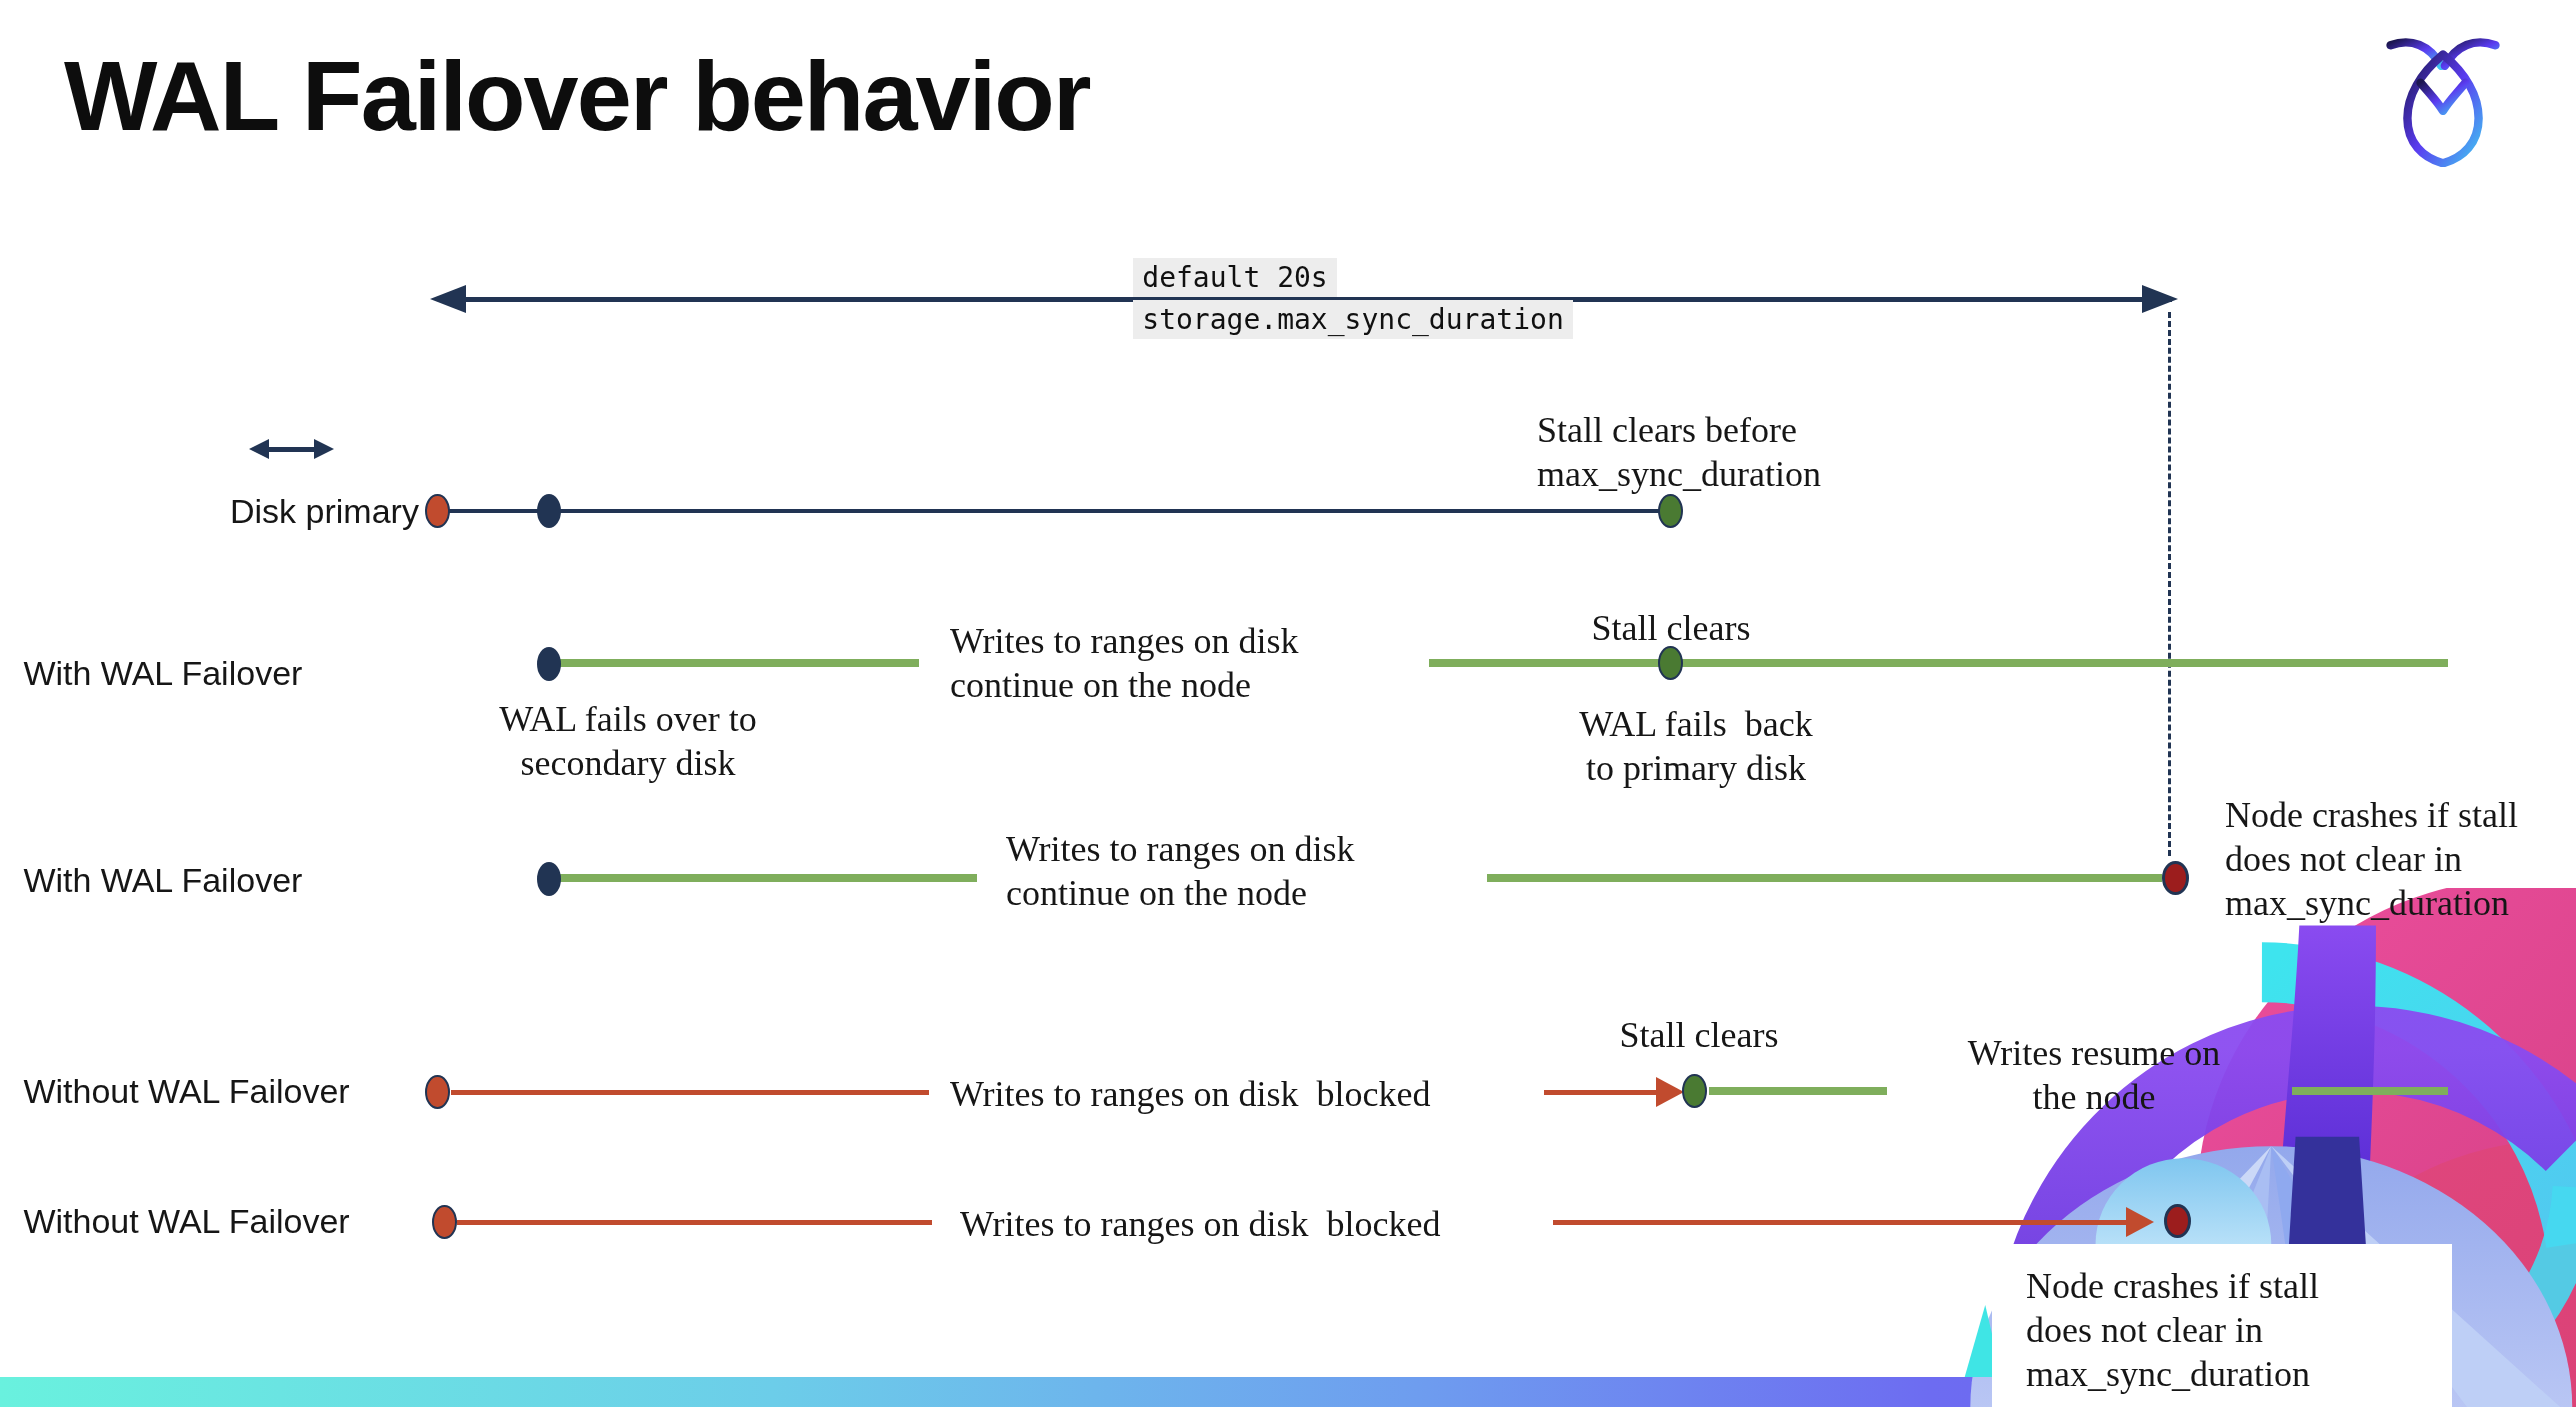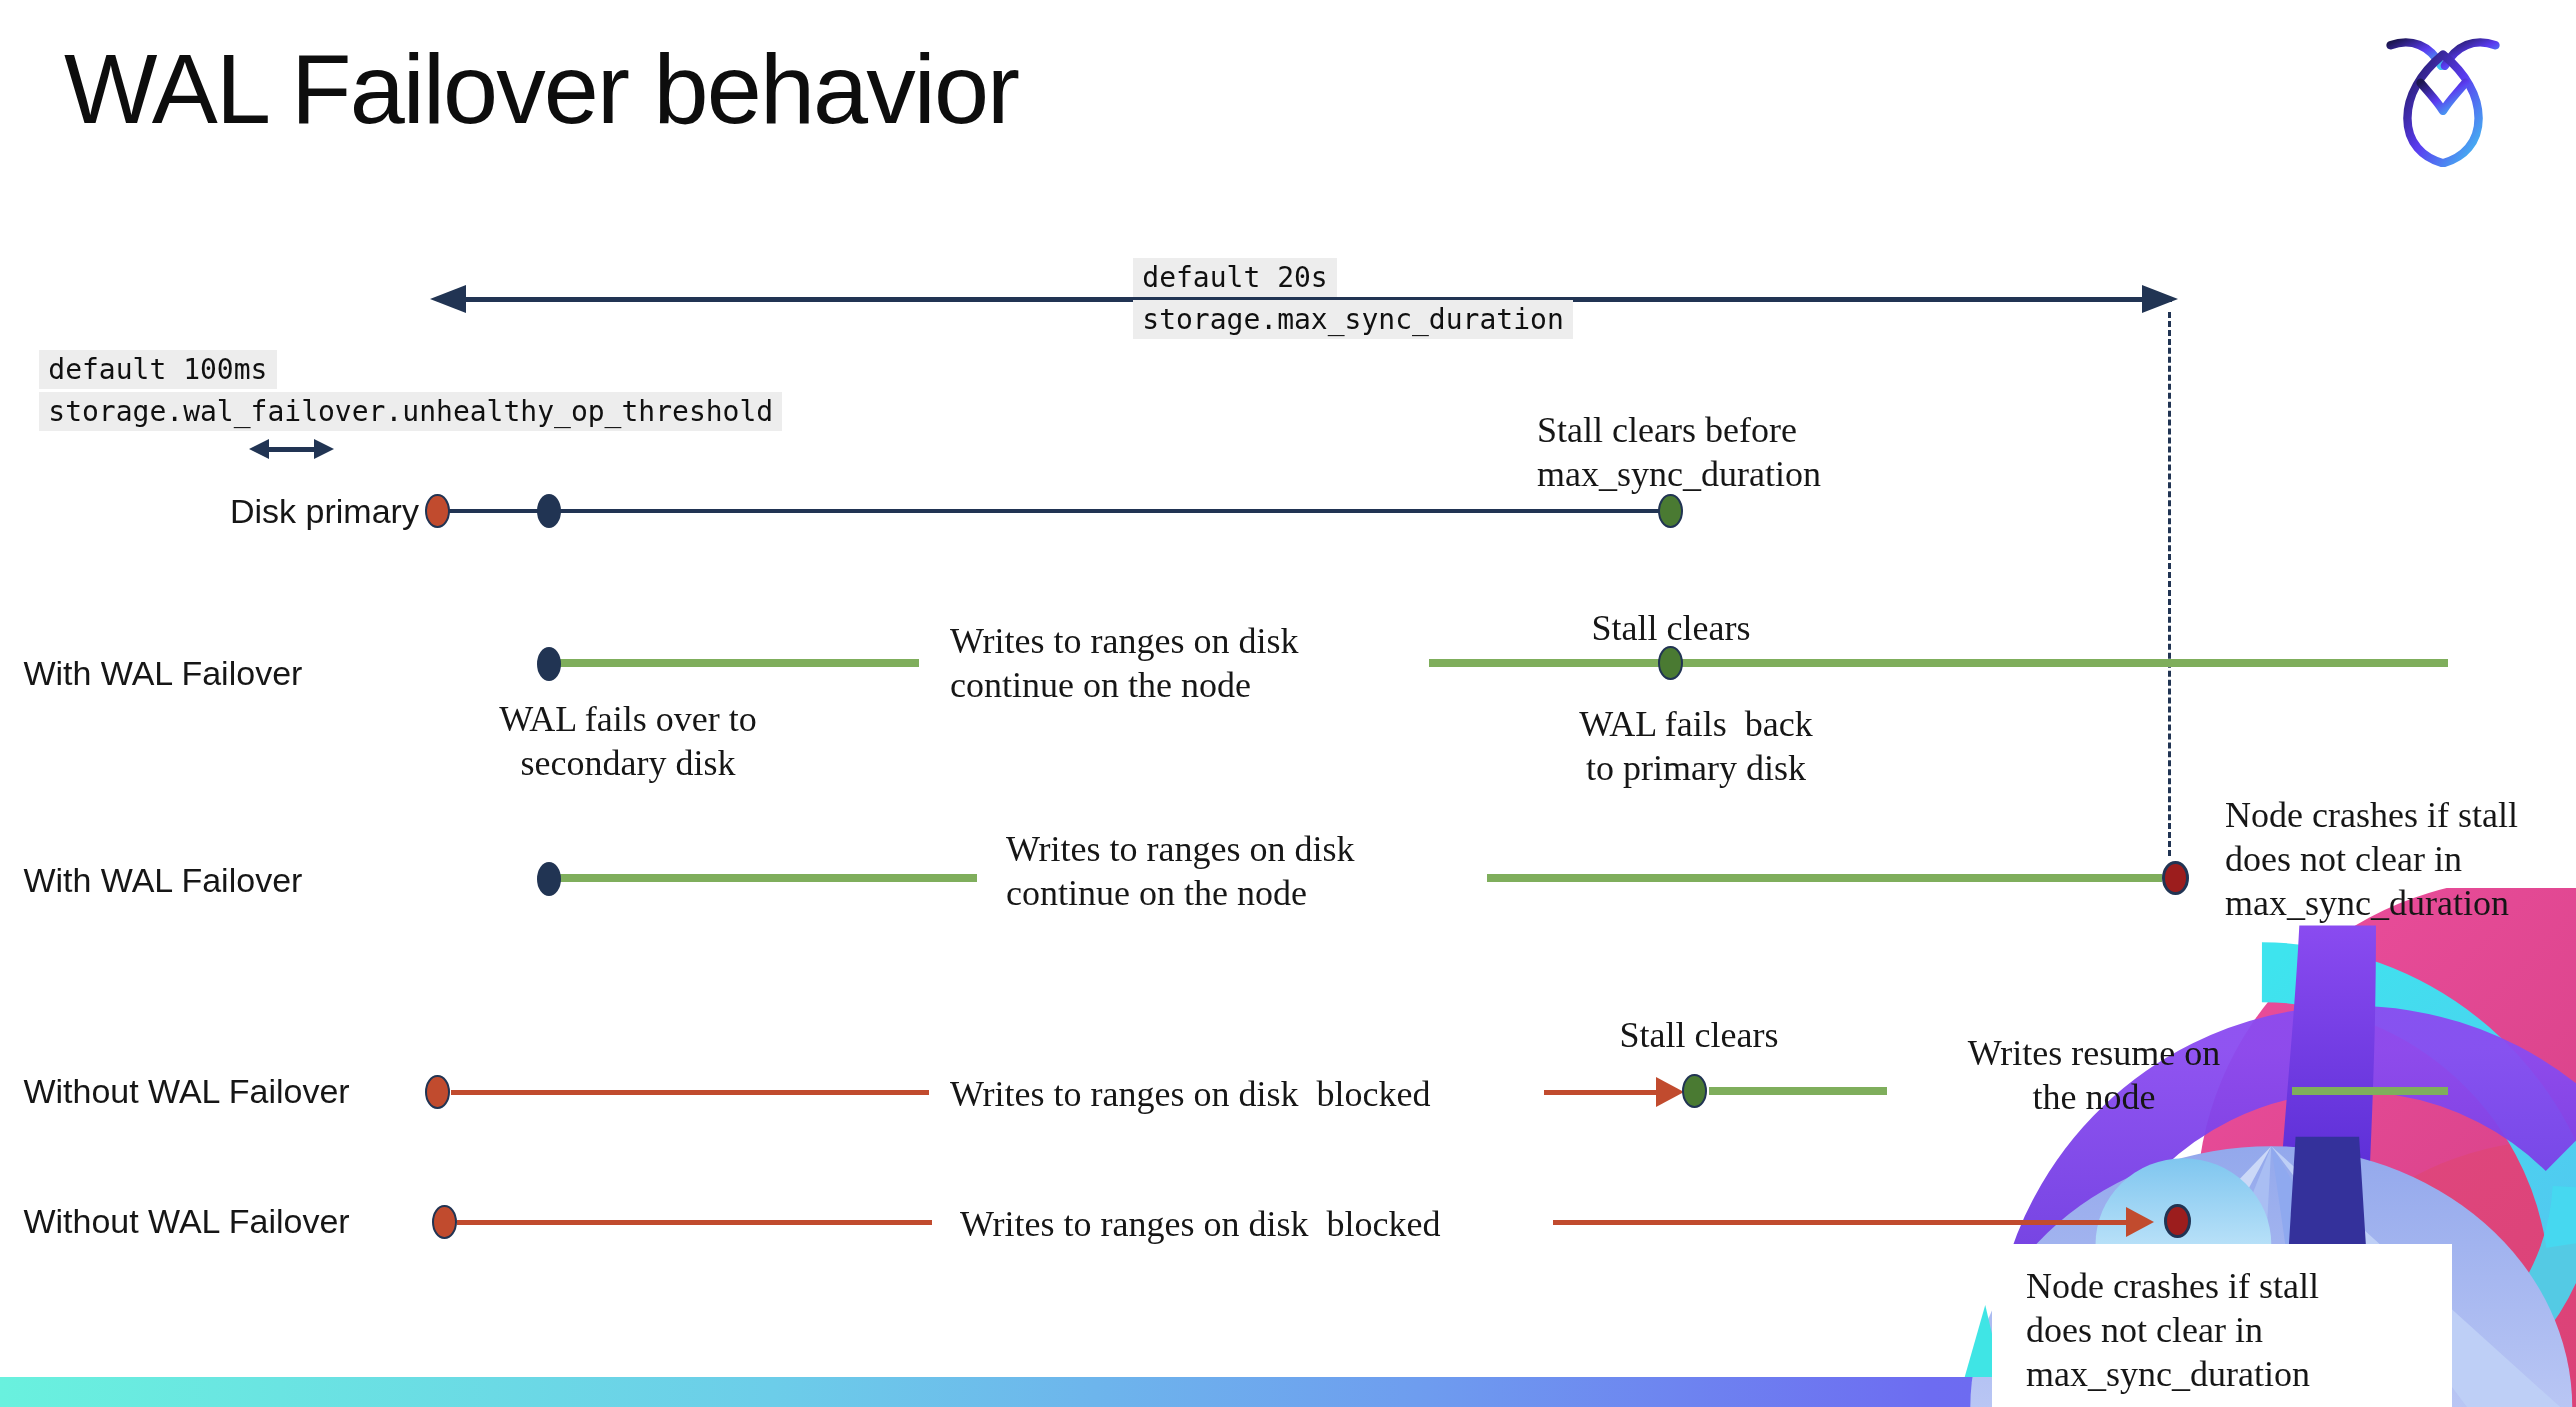--- a/index.html
+++ b/index.html
@@ -4,21 +4,21 @@
 <style>
   :root{
     --navy:#213453; --green-line:#7FAE5C; --green-dot:#4A7A32; --red:#C14B2E;
     --dark-red:#9C1D1D; --ink:#161616; --code-bg:#EDEDED; --white:#FFFFFF;
   }
   html,body{margin:0;padding:0;background:#fff;}
   #slide{position:relative;width:2576px;height:1408px;background:#ffffff;overflow:hidden;
          font-family:"Liberation Sans", sans-serif;color:var(--ink);}
   .abs{position:absolute;}
   
-  .title{left:64px;top:32px;font-size:99px;font-weight:400;letter-spacing:-1.9px;color:#0d0d0d;}
+  .title{left:64px;top:39px;font-size:99px;font-weight:700;letter-spacing:-1.9px;color:#0d0d0d;}
   
   .ann{font-size:36px;line-height:44px;white-space:pre-wrap;color:var(--ink);font-family:Liberation Serif, serif;}
   .ann.center{transform:translateX(-50%);text-align:center;}
   .row-label{font-size:34px;line-height:39px;color:var(--ink);white-space:nowrap;}
   
   .code-box{display:block;width:max-content;font-family:"DejaVu Sans Mono", monospace;
             font-size:28px;line-height:37px;background:var(--code-bg);padding:0.9px 9.3px;color:#101010;}
   .code-box + .code-box{margin-top:3.7px;}
   .callout{z-index:6;}
   
@@ -119,24 +119,20 @@
   </svg>
 
   <div class="abs hline thick diagram" style="left:443px;top:297px;width:1729px;"></div>
   <div class="abs tri l-lg" style="left:430px;top:285px;"></div>
   <div class="abs tri r-lg" style="left:2142px;top:285px;"></div>
   <div class="abs callout" style="left:1133px;top:258px;">
     <span class="code-box">default 20s</span>
     <span class="code-box">storage.max_sync_duration</span>
   </div>
 
-  <div class="abs callout" style="left:39px;top:350px;">
-    <span class="code-box">default 100ms</span>
-    <span class="code-box">storage.wal_failover.unhealthy_op_threshold</span>
-  </div>
   <div class="abs hline thick diagram" style="left:265px;top:447px;width:49px;"></div>
   <div class="abs tri l-sm" style="left:249px;top:439px;"></div>
   <div class="abs tri r-sm" style="left:314px;top:439px;"></div>
 
   <div class="abs dashline" style="left:2168px;top:312px;height:544px;"></div>
 
   <div class="abs row-label textlayer" style="left:230px;top:492px;">Disk primary</div>
   <div class="abs hline diagram" style="left:438px;top:509px;width:1233px;"></div>
   <div class="dot red" style="left:425px;top:494px;"></div>
   <div class="dot navy" style="left:537px;top:494px;"></div>

